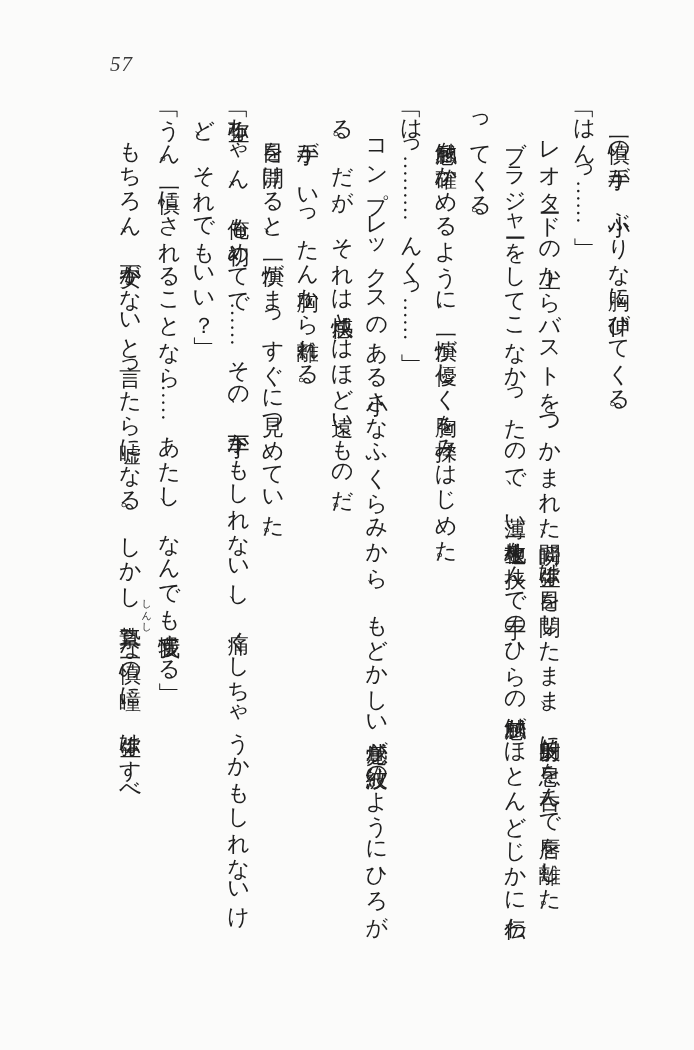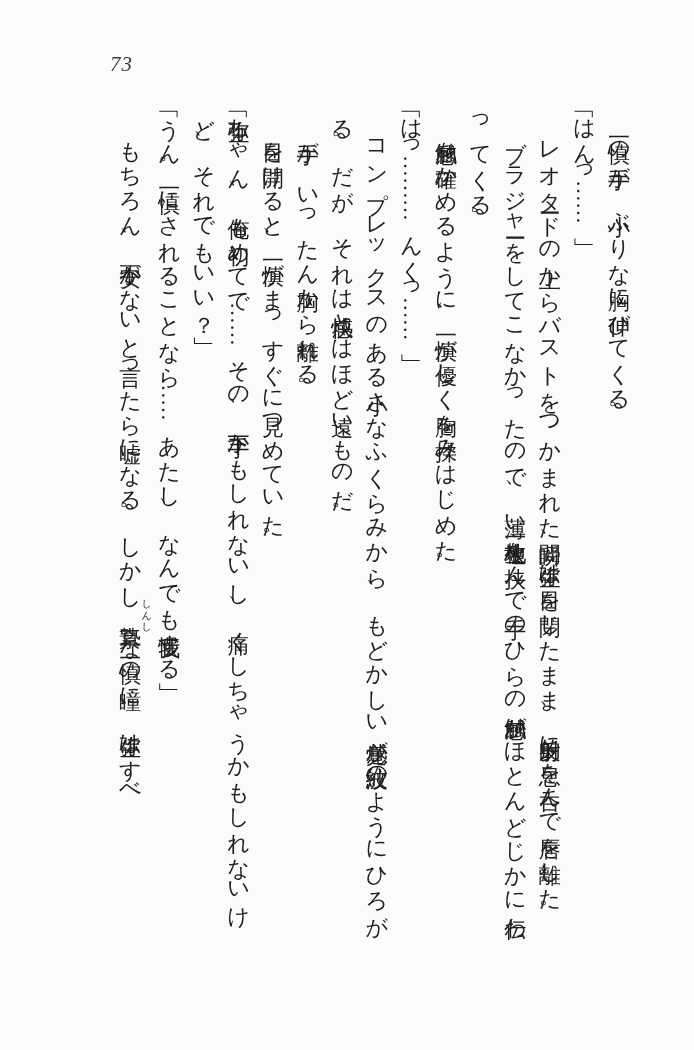--- a/index.html
+++ b/index.html
@@ -44,21 +44,21 @@
   ruby { ruby-align: center; }
   rt {
     font-size: 10px;
     letter-spacing: 0;
     color: #2a2a2a;
   }
 </style>
 </head>
 <body>
 
-<div class="page-number">73</div>
+<div class="page-number">57</div>
 
 <div class="text-block">
   <p class="para indent">慎一の手が、小ぶりな胸に伸びてくる。</p>
   <p class="para">「はんっ……」</p>
   <p class="para indent">レオタードの上からバストをつかまれた瞬間、弥生は目を閉じたまま、反射的に息を呑んで唇を離した。</p>
   <p class="para indent">ブラジャーをしてこなかったので、薄い生地一枚を挟んで手のひらの感触がほとんどじかに伝わってくる。</p>
   <p class="para indent">感触を確かめるように、慎一が優しく胸を揉みはじめた。</p>
   <p class="para">「はっ………んくっ……」</p>
   <p class="para indent">コンプレックスのある小さなふくらみから、もどかしい感覚が波紋のようにひろがる。だが、それは快感とはほど遠いものだ。</p>
   <p class="para indent">手が、いったん胸から離れる。</p>

